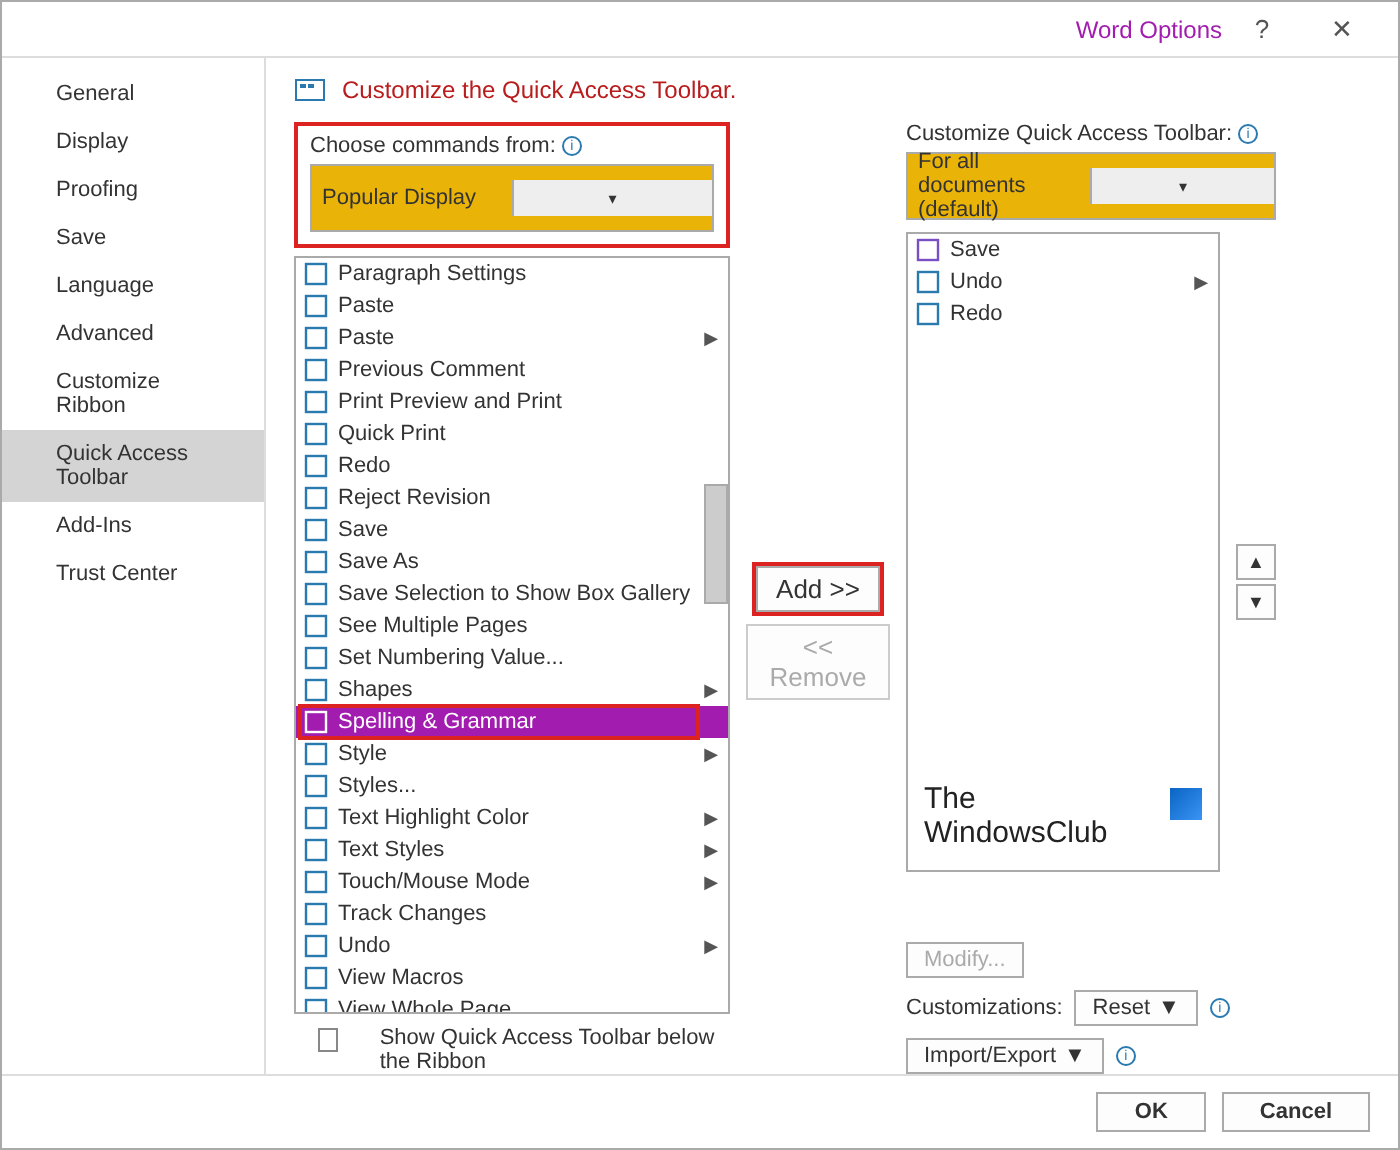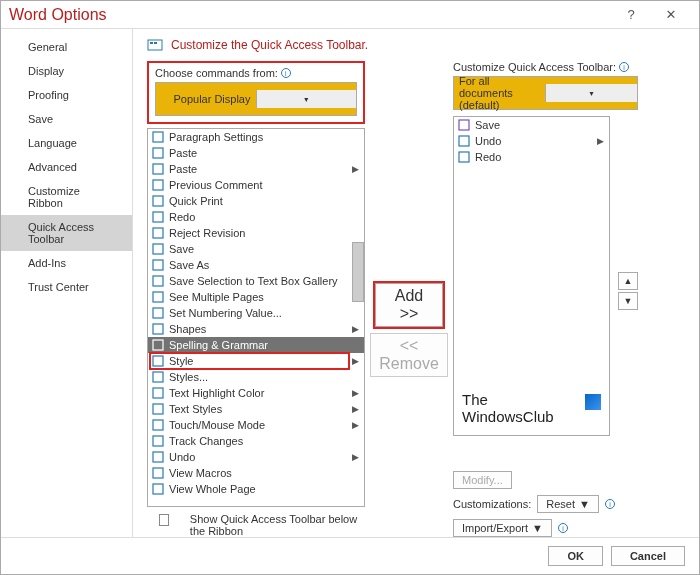--- a/index.html
+++ b/index.html
@@ -1,48 +1,48 @@
 <!DOCTYPE html>
 <html><head>
 <meta charset="utf-8">
 <style>
 * { box-sizing: border-box; margin: 0; padding: 0; }
 body { font-family: "Segoe UI", Tahoma, sans-serif; font-size: 11px; background: #fff; color: #333; width: 700px; height: 575px; overflow: hidden; }
 .dialog { width: 700px; height: 575px; border: 1px solid #aaa; display: flex; flex-direction: column; background: #fff; }
 .titlebar { height: 28px; background: #fff; border-bottom: 1px solid #ddd; display: flex; align-items: center; padding: 0 8px; }
-.titlebar .title { flex: 1; font-size: 16px; color: #b91c1c; }
+.titlebar .title { flex: 1; font-size: 12px; color: #a21caf; text-align: right; }
 .titlebar .btn { width: 40px; text-align: center; font-size: 13px; color: #555; cursor: default; }
 .body { flex: 1; display: flex; overflow: hidden; }
 .sidebar { width: 132px; border-right: 1px solid #ddd; background: #fff; padding-top: 6px; }
 .sidebar-item { padding: 6px 27px; font-size: 11px; color: #333; cursor: default; }
 .sidebar-item.sel { background: #d4d4d4; }
 .main { flex: 1; padding: 8px 14px 0 14px; display: flex; flex-direction: column; overflow: hidden; }
 .heading-row { display: flex; align-items: center; gap: 8px; margin-bottom: 8px; }
 .heading-icon { width: 16px; height: 16px; display: inline-block; }
 .heading-text { font-size: 12px; color: #b91c1c; }
 .columns { display: flex; gap: 8px; flex: 1; min-height: 0; }
 .col-left, .col-right { display: flex; flex-direction: column; min-height: 0; }
 .col-left { width: 218px; }
 .col-right { width: 185px; }
 .col-mid { width: 72px; display: flex; flex-direction: column; align-items: center; padding-top: 220px; gap: 4px; }
-.redbox { border: 2px solid #d22; padding: 4px 6px 6px 6px; margin-bottom: 4px; text-align: right; }
+.redbox { border: 2px solid #d22; padding: 4px 6px 6px 6px; margin-bottom: 4px; }
 .label { font-size: 11px; color: #333; margin-bottom: 3px; display: flex; align-items: center; gap: 3px; }
 .info { width: 10px; height: 10px; border: 1px solid #2a7ab0; border-radius: 50%; color: #2a7ab0; font-size: 7px; display: inline-flex; align-items: center; justify-content: center; }
 .combo { display: flex; border: 1px solid #aaa; background: #eab308; height: 34px; align-items: center; }
 .combo span { flex: 1; padding: 0 5px; font-size: 11px; }
 .combo .drop { width: 16px; height: 18px; border-left: 1px solid #aaa; background: #eee; display: flex; align-items: center; justify-content: center; font-size: 8px; }
 .listbox { flex: 1; border: 1px solid #aaa; background: #fff; overflow: hidden; display: flex; flex-direction: column; min-height: 0; position: relative; }
 .list-inner { flex: 1; overflow: hidden; }
 .li-row { display: flex; align-items: center; height: 16px; padding: 0 3px; gap: 4px; font-size: 11px; color: #333; white-space: nowrap; }
 .li-row .ico { width: 14px; height: 14px; display: inline-flex; align-items: center; justify-content: center; }
 .li-row .arrow { margin-left: auto; font-size: 9px; color: #555; padding-right: 2px; }
-.li-row.sel { background: #737373; color: #fff; }
+.li-row.sel { background: #a21caf; color: #fff; }
 .redframe { position: absolute; border: 2px solid #d22; pointer-events: none; }
 .scroll-thumb { position: absolute; right: 0; top: 30%; width: 12px; height: 60px; background: #ccc; border: 1px solid #aaa; }
-.btn-w { border: 1px solid #aaa; background: #fdfdfd; padding: 3px 8px; font-size: 16px; min-width: 62px; text-align: center; color: #333; }
+.btn-w { border: 1px solid #aaa; background: #fdfdfd; padding: 3px 8px; font-size: 13px; min-width: 62px; text-align: center; color: #333; }
 .btn-w.dis { color: #aaa; border-color: #ccc; }
 .btn-red { border: 2px solid #d22; }
 .arrow-btns { display: flex; flex-direction: column; gap: 2px; margin-left: 4px; }
 .arrow-b { width: 20px; height: 18px; border: 1px solid #aaa; background: #fdfdfd; display: flex; align-items: center; justify-content: center; font-size: 9px; }
 .col-right .listbox { height: 320px; flex: none; }
 .mod-row { display: flex; align-items: center; gap: 6px; margin-top: 6px; }
 .small-btn { border: 1px solid #aaa; background: #fdfdfd; padding: 2px 8px; font-size: 11px; display: inline-flex; align-items: center; gap: 4px; }
 .cb-row { display: flex; gap: 21px; padding: 6px 0 0 12px; align-items: flex-start; }
 .cb { width: 12px; height: 12px; border: 1px solid #888; background: #fff; margin-top: 1px; }
 .footer { border-top: 1px solid #ddd; padding: 8px 14px; display: flex; justify-content: flex-end; gap: 8px; font-weight: bold; }
@@ -130,20 +130,28 @@
                     </svg>
                   </span>
                   <span>Previous Comment</span>
                 </div>
                 <div class="li-row">
                   <span class="ico">
                     <svg width="12" height="12">
                       <rect x="1" y="1" width="10" height="10" fill="none" stroke="#2a7ab0" stroke-width="1.2"></rect>
                     </svg>
                   </span>
+                  <span>Print Preview and Print</span>
+                </div>
+                <div class="li-row">
+                  <span class="ico">
+                    <svg width="12" height="12">
+                      <rect x="1" y="1" width="10" height="10" fill="none" stroke="#2a7ab0" stroke-width="1.2"></rect>
+                    </svg>
+                  </span>
                   <span>Quick Print</span>
                 </div>
                 <div class="li-row">
                   <span class="ico">
                     <svg width="12" height="12">
                       <rect x="1" y="1" width="10" height="10" fill="none" stroke="#2a7ab0" stroke-width="1.2"></rect>
                     </svg>
                   </span>
                   <span>Redo</span>
                 </div>
@@ -170,21 +178,21 @@
                     </svg>
                   </span>
                   <span>Save As</span>
                 </div>
                 <div class="li-row">
                   <span class="ico">
                     <svg width="12" height="12">
                       <rect x="1" y="1" width="10" height="10" fill="none" stroke="#2a7ab0" stroke-width="1.2"></rect>
                     </svg>
                   </span>
-                  <span>Save Selection to Text Box Gallery</span>
+                  <span>Save Selection to Show Box Gallery</span>
                 </div>
                 <div class="li-row">
                   <span class="ico">
                     <svg width="12" height="12">
                       <rect x="1" y="1" width="10" height="10" fill="none" stroke="#2a7ab0" stroke-width="1.2"></rect>
                     </svg>
                   </span>
                   <span>See Multiple Pages</span>
                 </div>
                 <div class="li-row">

